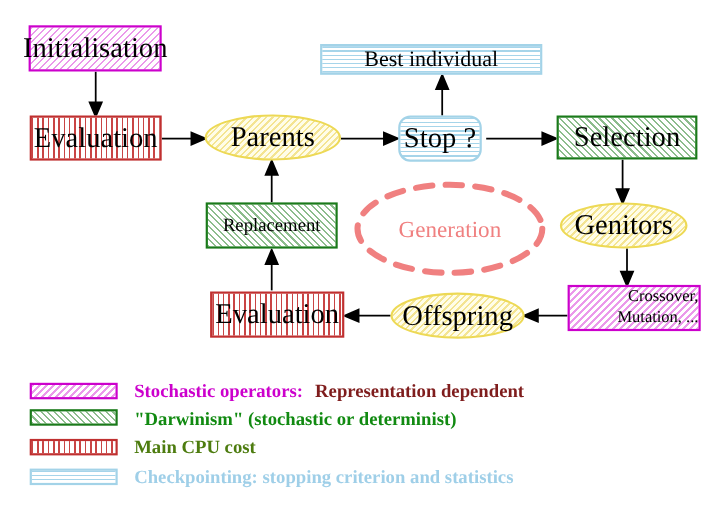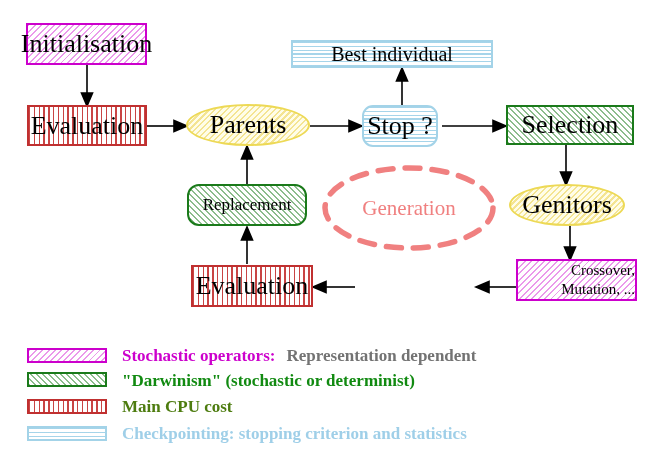--- a/index.html
+++ b/index.html
@@ -43,21 +43,21 @@
     color:#F08080;font-size:21px;
   }
   
   .swatch{position:absolute;left:27px;width:80px;height:15px;box-sizing:border-box;background-color:#fff;}
   .swatch.p-magenta,.swatch.p-green,.swatch.p-red{border-width:2px;}
   .swatch.p-cyan{border-width:2px;}
   .legend-text{
     position:absolute;left:122px;font-size:17px;font-weight:bold;white-space:nowrap;
   }
   .lt-magenta{color:#CC00CC;}
-  .lt-yellow{color:#737373;margin-left:11px;}
+  .lt-yellow{color:#7f1d1d;margin-left:11px;}
   .lt-green{color:#118A11;}
   .lt-red{color:#4d7c0f;}
   .lt-cyan{color:#9FCFE8;}
 </style>
 </head>
 <body>
 
 <div class="stage">
 
   <svg class="arrows" viewBox="0 0 662 471">
@@ -124,24 +124,25 @@
 
   <div class="node p-green" style="left:506px;top:105px;width:128px;height:40px;">Selection</div>
 
   <div class="node p-yellow" style="left:509px;top:184px;width:116px;height:42px;">Genitors</div>
 
   <div class="node p-magenta small2" style="left:516px;top:259px;width:121px;height:42px;flex-direction:column;">
     <span>Crossover,</span>
     <span>Mutation, ...</span>
   </div>
 
+  <div class="node p-yellow" style="left:355px;top:266px;width:122px;height:42px;">Offspring</div>
 
   <div class="node p-red" style="left:191px;top:265px;width:122px;height:42px;">Evaluation</div>
 
-  <div class="node p-green mid" style="left:187px;top:184px;width:120px;height:42px;border-radius:12px;">Replacement</div>
+  <div class="node p-green mid" style="left:187px;top:184px;width:120px;height:42px;">Replacement</div>
 
   <div class="gen-label">Generation</div>
 
   <div class="swatch p-magenta" style="top:348px;"></div>
   <div class="legend-text" style="top:346px;">
     <span class="lt-magenta">Stochastic operators:</span><span class="lt-yellow">Representation dependent</span>
   </div>
 
   <div class="swatch p-green" style="top:372px;"></div>
   <div class="legend-text lt-green" style="top:371px;">"Darwinism" (stochastic or determinist)</div>

